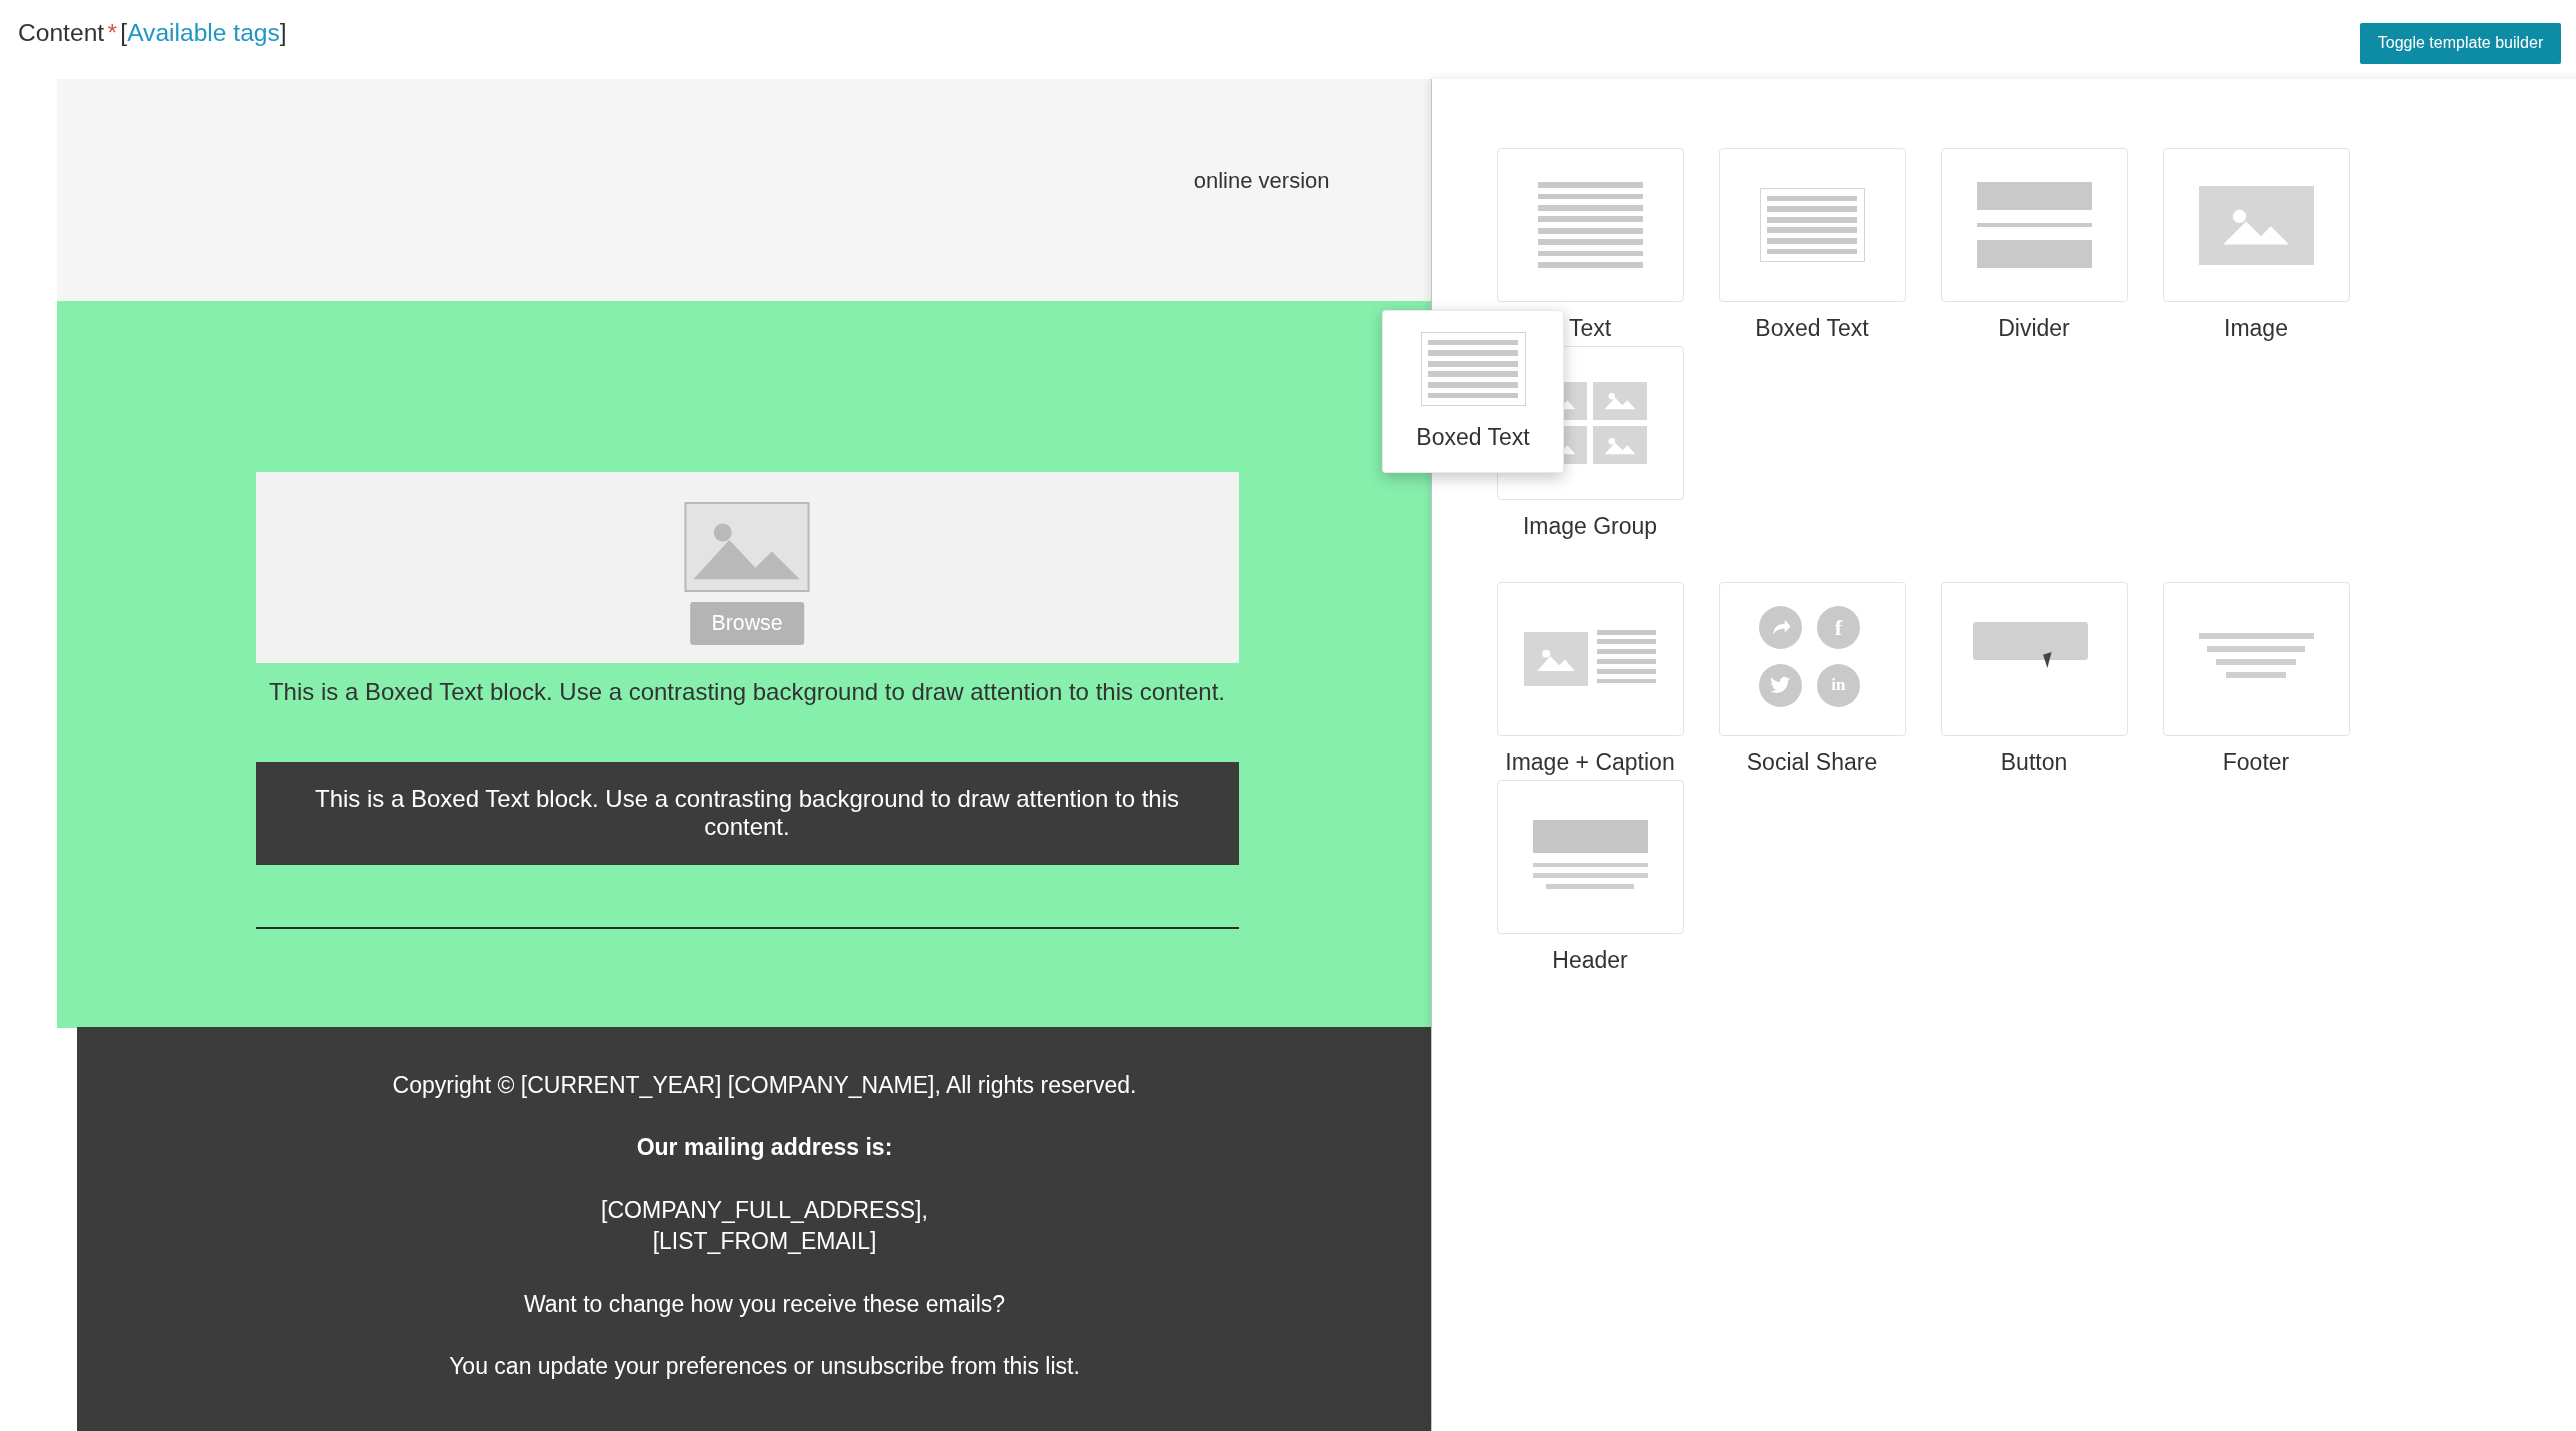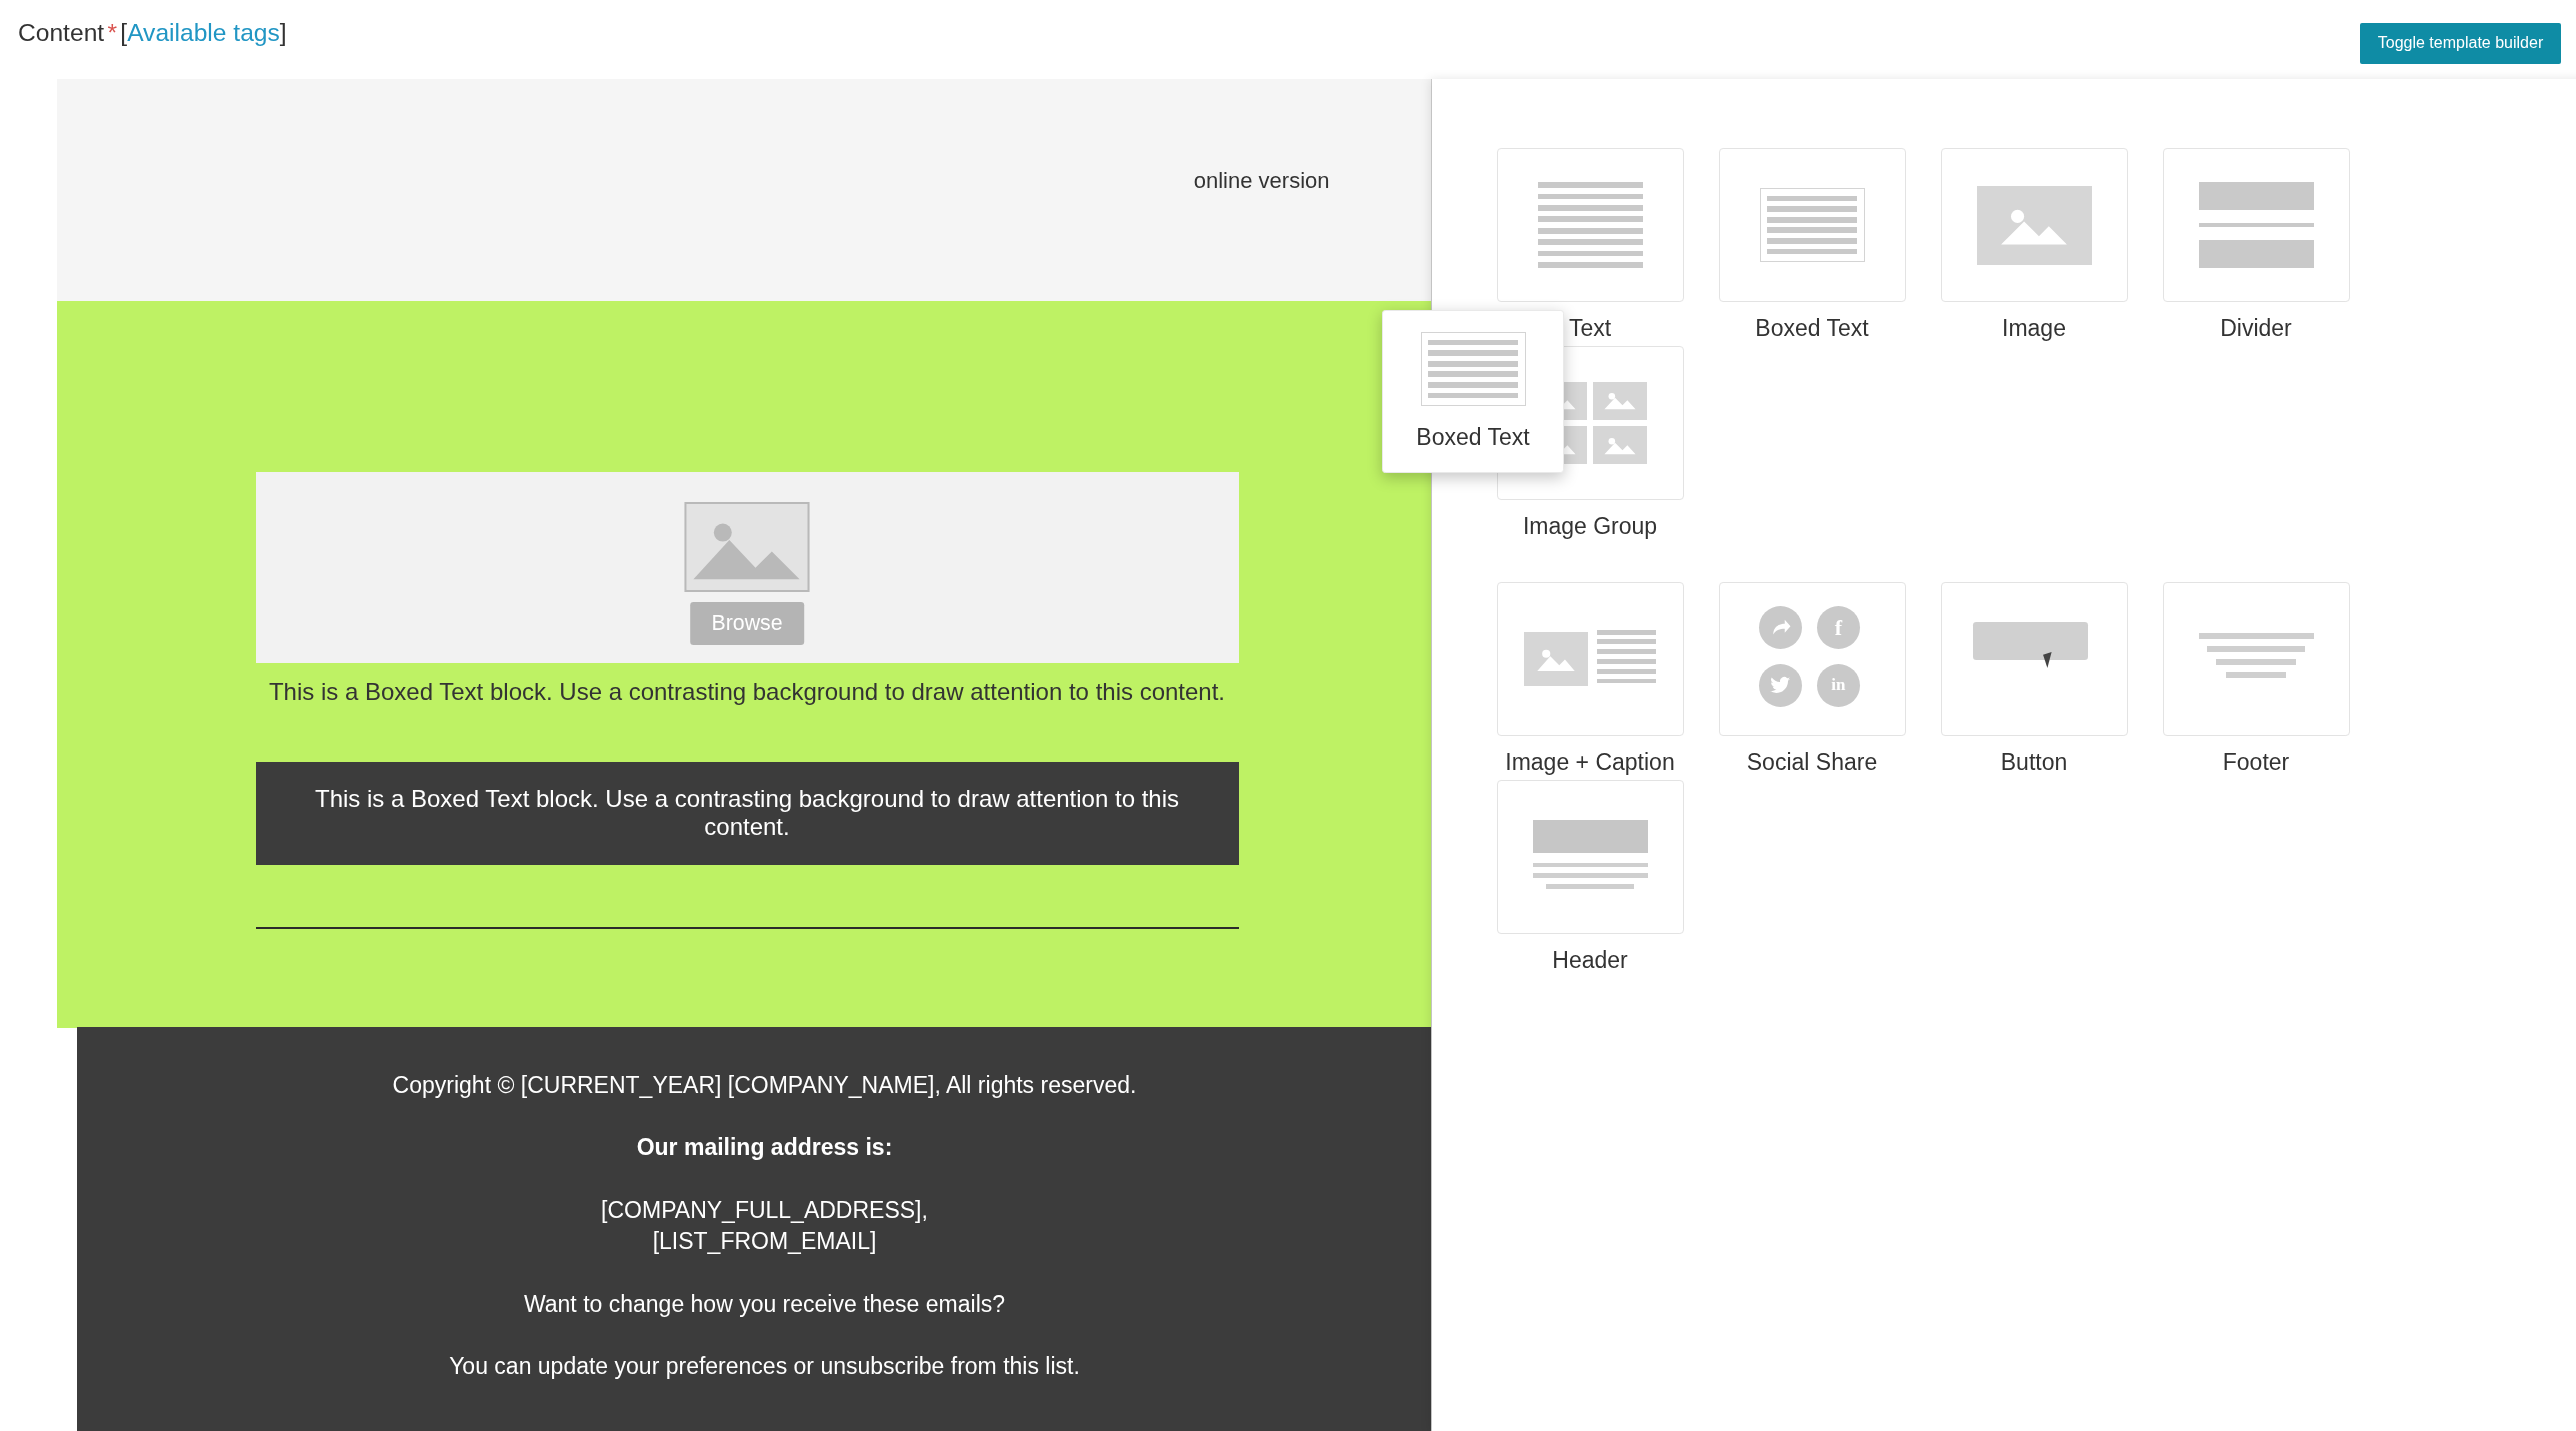--- a/index.html
+++ b/index.html
@@ -75,21 +75,21 @@
     position: relative;
   }
   .pre-header .online-version {
     position: absolute;
     right: 102px;
     top: 89px;
     font-size: 22px;
     color: #333333;
   }
   .body-area {
-    background: #bef264;
+    background: #86efac;
     padding-top: 0;
     height: 727px;
     position: relative;
   }
 
   .image-block {
     position: absolute;
     left: 199px; top: 171px;
     width: 983px; height: 191px;
     background: #f2f2f2;
@@ -432,39 +432,39 @@
             <i></i>
             <i></i>
             <i></i>
         </div>
       </div>
       <div class="tile-label">Boxed Text</div>
     </div>
 
     <div class="tile-wrap">
       <div class="tile">
+        <div class="divider-glyph">
+          <div class="bar"></div>
+            <div class="rule"></div>
+            <div class="bar"></div>
+        </div>
+      </div>
+      <div class="tile-label">Divider</div>
+    </div>
+
+    <div class="tile-wrap">
+      <div class="tile">
         <div class="image-glyph">
           <svg width="76" height="51" viewBox="0 0 92 62" aria-hidden="true">
             <circle cx="26" cy="20" r="8" fill="#ffffff"></circle>
             <path d="M6 54 L34 26 L52 44 L64 32 L86 54 Z" fill="#ffffff"></path>
           </svg>
         </div>
       </div>
       <div class="tile-label">Image</div>
-    </div>
-
-    <div class="tile-wrap">
-      <div class="tile">
-        <div class="divider-glyph">
-          <div class="bar"></div>
-            <div class="rule"></div>
-            <div class="bar"></div>
-        </div>
-      </div>
-      <div class="tile-label">Divider</div>
     </div>
 
     <div class="tile-wrap">
       <div class="tile">
         <div class="group-glyph">
           <div>
               <svg width="36" height="24.6" viewBox="0 0 44 30">
                 <circle cx="12" cy="10" r="4" fill="#fff"></circle>
                 <path d="M3 26 L16 12 L25 21 L31 15 L41 26 Z" fill="#fff"></path>
               </svg>

